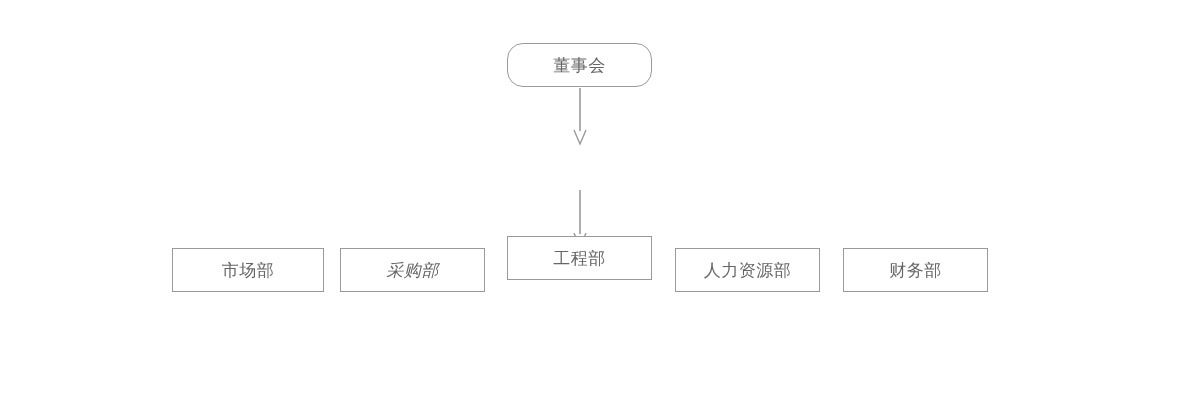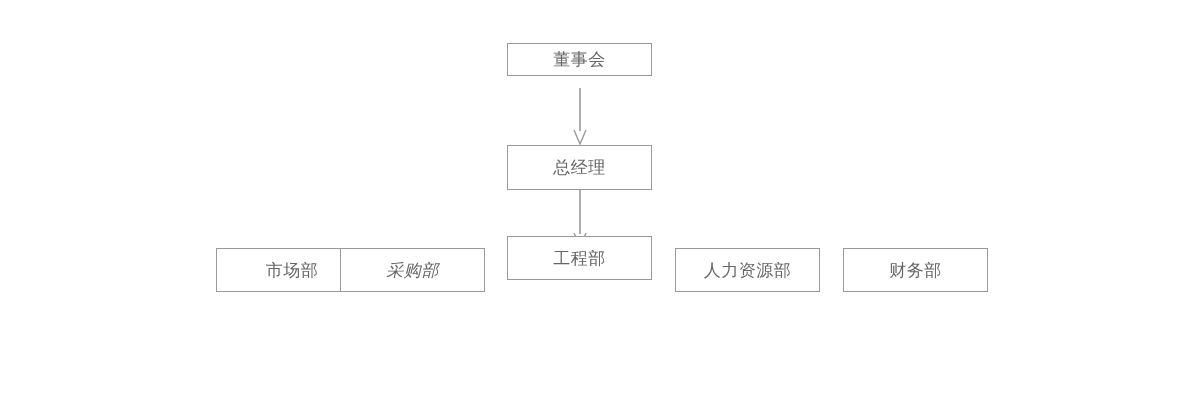--- a/index.html
+++ b/index.html
@@ -50,27 +50,24 @@
 
 <div id="chart-canvas">
     <svg class="connector" width="20" height="57" style="left: 570px; top: 88px;">
       <line x1="10" y1="0" x2="10" y2="43" stroke="#9a9a9a" stroke-width="1.6"></line>
       <polyline points="4,42 10,56 16,42" stroke="#9a9a9a" stroke-width="1.4" fill="none"></polyline>
     </svg>
     <svg class="connector" width="20" height="58" style="left: 570px; top: 190px;">
       <line x1="10" y1="0" x2="10" y2="44" stroke="#9a9a9a" stroke-width="1.6"></line>
       <polyline points="4,43 10,57 16,43" stroke="#9a9a9a" stroke-width="1.4" fill="none"></polyline>
     </svg>
-    <div class="node-box" style="left: 507px; top: 43px; width: 145px; height: 33px; border-color: rgb(154, 154, 154);">
+    <div class="node-box" style="left: 507px; top: 43px; width: 145px; height: 44px; border-color: rgb(154, 154, 154); border-radius: 16px;">
       <span class="node-label" style="color: rgb(102, 102, 102);">董事会</span>
     </div>
-    <div class="node-box" style="left: 507px; top: 145px; width: 145px; height: 45px; border-color: rgb(154, 154, 154);">
-      <span class="node-label" style="color: rgb(102, 102, 102);">总经理</span>
-    </div>
-    <div class="node-box" style="left: 172px; top: 248px; width: 152px; height: 44px; border-color: rgb(154, 154, 154); margin-left: 44px;">
+    <div class="node-box" style="left: 172px; top: 248px; width: 152px; height: 44px; border-color: rgb(154, 154, 154);">
       <span class="node-label" style="color: rgb(102, 102, 102);">市场部</span>
     </div>
     <div class="node-box" style="left: 340px; top: 248px; width: 145px; height: 44px; border-color: rgb(154, 154, 154);">
       <span class="node-label" style="color: rgb(102, 102, 102); font-style: italic;">采购部</span>
     </div>
     <div class="node-box" style="left: 507px; top: 236px; width: 145px; height: 44px; border-color: rgb(154, 154, 154);">
       <span class="node-label" style="color: rgb(102, 102, 102);">工程部</span>
     </div>
     <div class="node-box" style="left: 675px; top: 248px; width: 145px; height: 44px; border-color: rgb(154, 154, 154);">
       <span class="node-label" style="color: rgb(102, 102, 102);">人力资源部</span>

